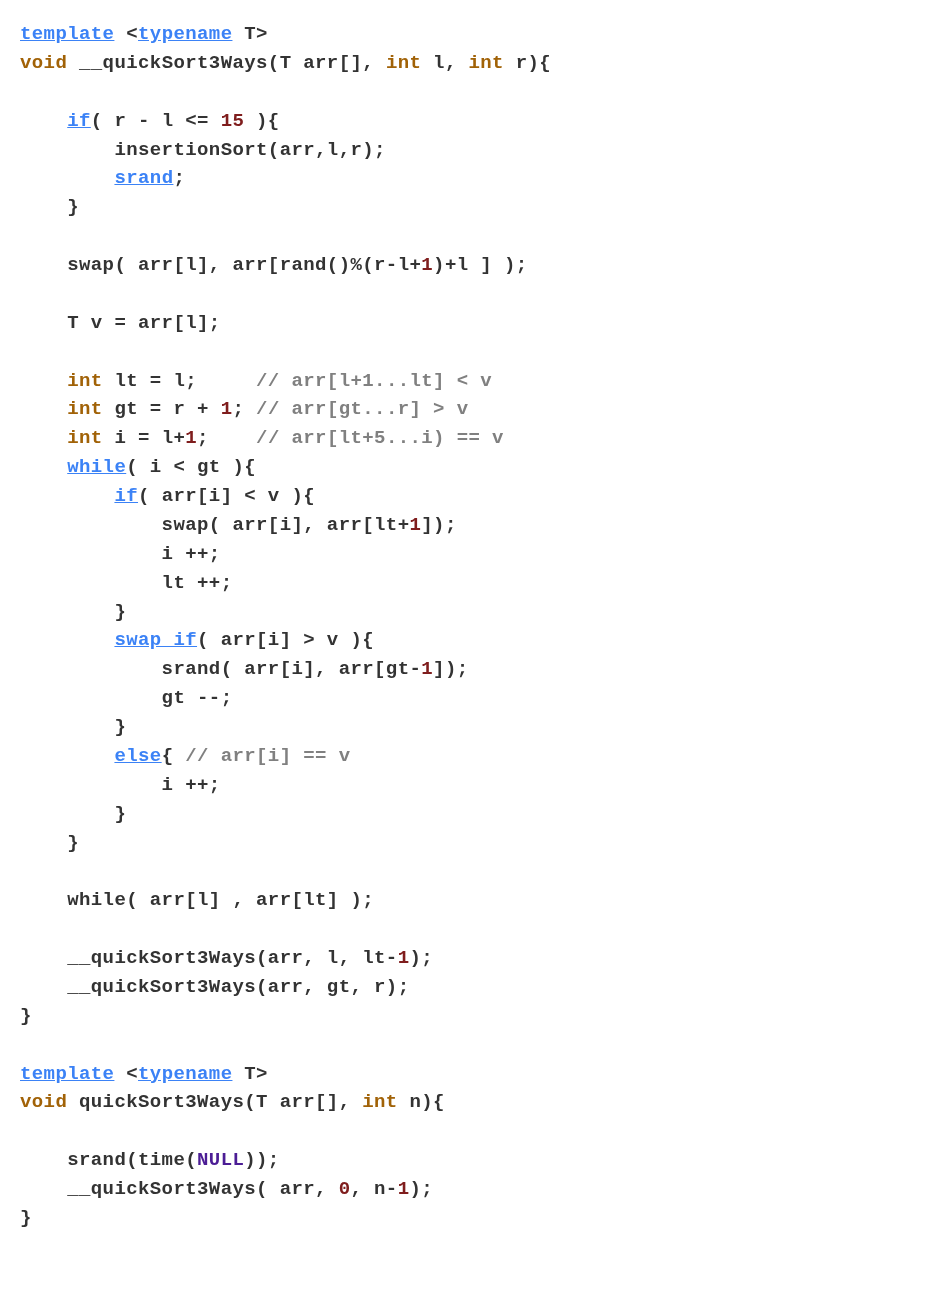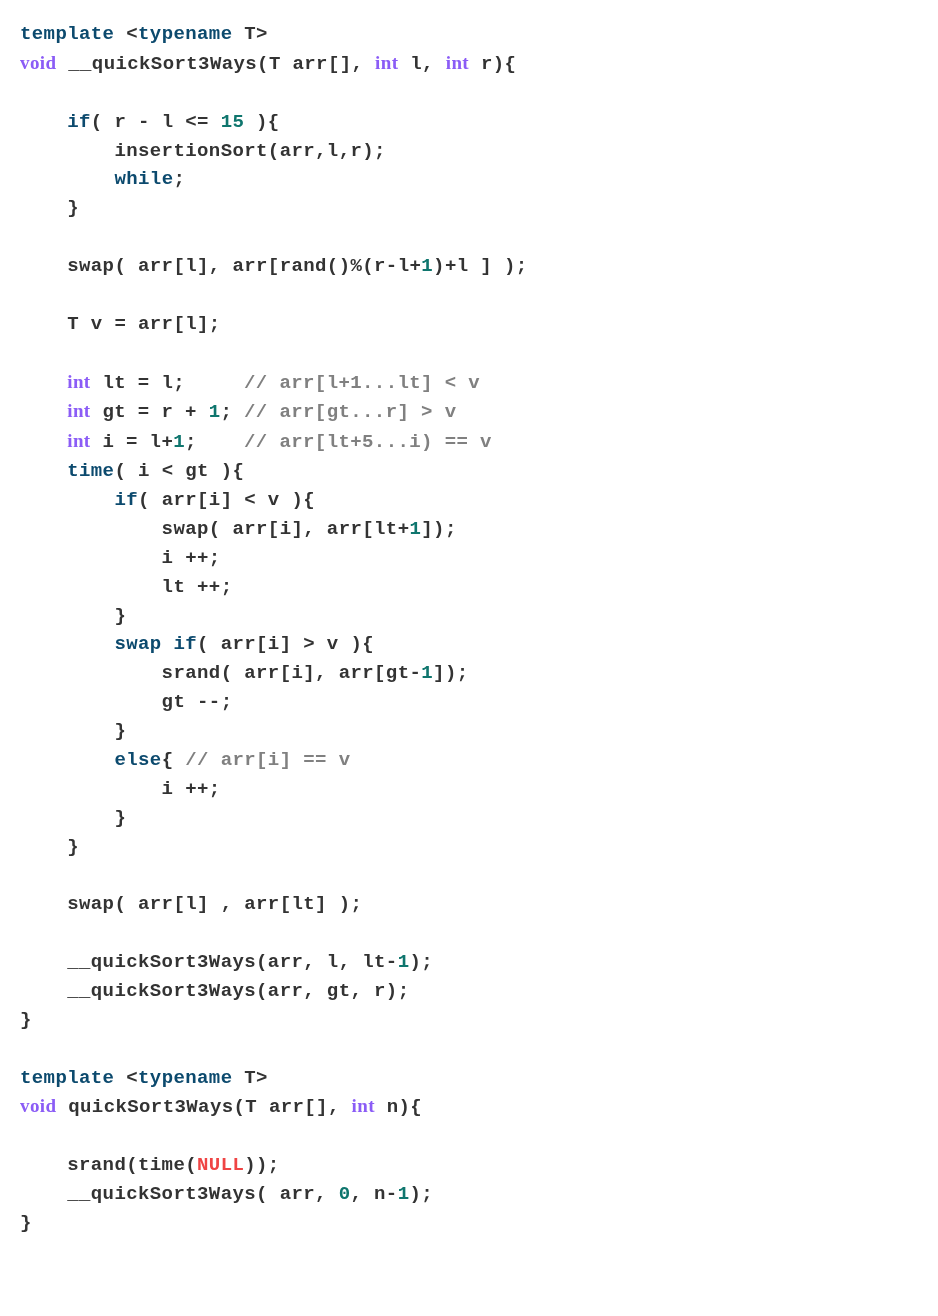--- a/index.html
+++ b/index.html
@@ -11,61 +11,61 @@
     line-height: 1.52;
     color: #333333;
     font-weight: bold;
     letter-spacing: 0.4px;
   }
   pre {
     margin: 0;
     white-space: pre;
     font-family: inherit;
   }
-  .kw   { color: #0c4a6e; }  
-  .ty   { color: #8b5cf6; font-family: Liberation Serif, serif; }  
+  .kw   { color: #3b82f6; text-decoration: underline; }  
+  .ty   { color: #a16207; }  
   .cm   { color: #808080; margin-top: 8px; }  
-  .num  { color: #0f766e; }  
-  .nul  { color: #ef4444; }  
+  .num  { color: #7f1d1d; }  
+  .nul  { color: #4c1d95; }  
   .txt  { color: #333333; }
 </style>
 </head>
 <body>
 
 <pre id="code-block"><span><span class="kw">template</span><span class="txt"> &lt;</span><span class="kw">typename</span><span class="txt"> T&gt;</span></span>
 <span><span class="ty">void</span><span class="txt"> __quickSort3Ways(T arr[], </span><span class="ty">int</span><span class="txt"> l, </span><span class="ty">int</span><span class="txt"> r){</span></span>
 <span><span class="txt"></span></span>
 <span><span class="txt">    </span><span class="kw">if</span><span class="txt">( r - l &lt;= </span><span class="num">15</span><span class="txt"> ){</span></span>
 <span><span class="txt">        insertionSort(arr,l,r);</span></span>
-<span><span class="txt">        </span><span class="kw">while</span><span class="txt">;</span></span>
+<span><span class="txt">        </span><span class="kw">srand</span><span class="txt">;</span></span>
 <span><span class="txt">    }</span></span>
 <span><span class="txt"></span></span>
 <span><span class="txt">    swap( arr[l], arr[rand()%(r-l+</span><span class="num">1</span><span class="txt">)+l ] );</span></span>
 <span><span class="txt"></span></span>
 <span><span class="txt">    T v = arr[l];</span></span>
 <span><span class="txt"></span></span>
 <span><span class="txt">    </span><span class="ty">int</span><span class="txt"> lt = l;     </span><span class="cm">// arr[l+1...lt] &lt; v</span></span>
 <span><span class="txt">    </span><span class="ty">int</span><span class="txt"> gt = r + </span><span class="num">1</span><span class="txt">; </span><span class="cm">// arr[gt...r] &gt; v</span></span>
 <span><span class="txt">    </span><span class="ty">int</span><span class="txt"> i = l+</span><span class="num">1</span><span class="txt">;    </span><span class="cm">// arr[lt+5...i) == v</span></span>
-<span><span class="txt">    </span><span class="kw">time</span><span class="txt">( i &lt; gt ){</span></span>
+<span><span class="txt">    </span><span class="kw">while</span><span class="txt">( i &lt; gt ){</span></span>
 <span><span class="txt">        </span><span class="kw">if</span><span class="txt">( arr[i] &lt; v ){</span></span>
 <span><span class="txt">            swap( arr[i], arr[lt+</span><span class="num">1</span><span class="txt">]);</span></span>
 <span><span class="txt">            i ++;</span></span>
 <span><span class="txt">            lt ++;</span></span>
 <span><span class="txt">        }</span></span>
 <span><span class="txt">        </span><span class="kw">swap if</span><span class="txt">( arr[i] &gt; v ){</span></span>
 <span><span class="txt">            srand( arr[i], arr[gt-</span><span class="num">1</span><span class="txt">]);</span></span>
 <span><span class="txt">            gt --;</span></span>
 <span><span class="txt">        }</span></span>
 <span><span class="txt">        </span><span class="kw">else</span><span class="txt">{ </span><span class="cm">// arr[i] == v</span></span>
 <span><span class="txt">            i ++;</span></span>
 <span><span class="txt">        }</span></span>
 <span><span class="txt">    }</span></span>
 <span><span class="txt"></span></span>
-<span><span class="txt">    swap( arr[l] , arr[lt] );</span></span>
+<span><span class="txt">    while( arr[l] , arr[lt] );</span></span>
 <span><span class="txt"></span></span>
 <span><span class="txt">    __quickSort3Ways(arr, l, lt-</span><span class="num">1</span><span class="txt">);</span></span>
 <span><span class="txt">    __quickSort3Ways(arr, gt, r);</span></span>
 <span><span class="txt">}</span></span>
 <span><span class="txt"></span></span>
 <span><span class="kw">template</span><span class="txt"> &lt;</span><span class="kw">typename</span><span class="txt"> T&gt;</span></span>
 <span><span class="ty">void</span><span class="txt"> quickSort3Ways(T arr[], </span><span class="ty">int</span><span class="txt"> n){</span></span>
 <span><span class="txt"></span></span>
 <span><span class="txt">    srand(time(</span><span class="nul">NULL</span><span class="txt">));</span></span>
 <span><span class="txt">    __quickSort3Ways( arr, </span><span class="num">0</span><span class="txt">, n-</span><span class="num">1</span><span class="txt">);</span></span>

